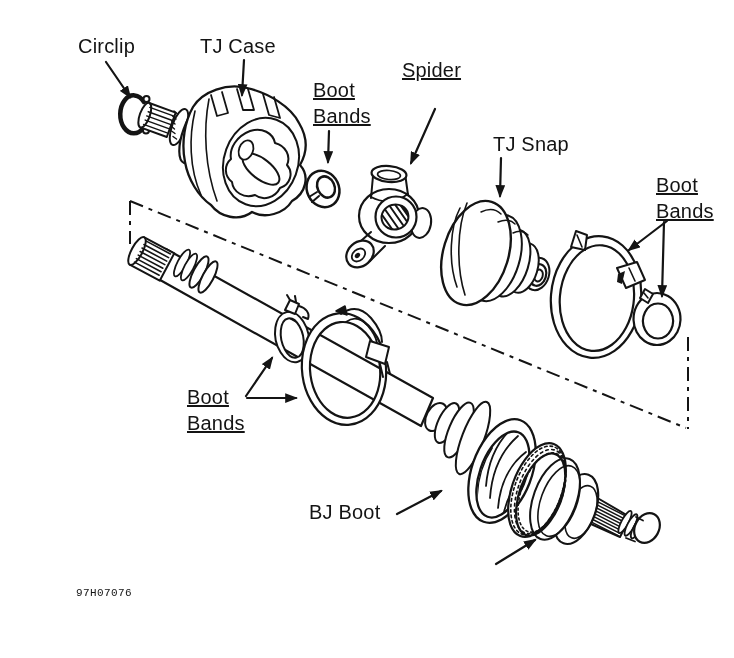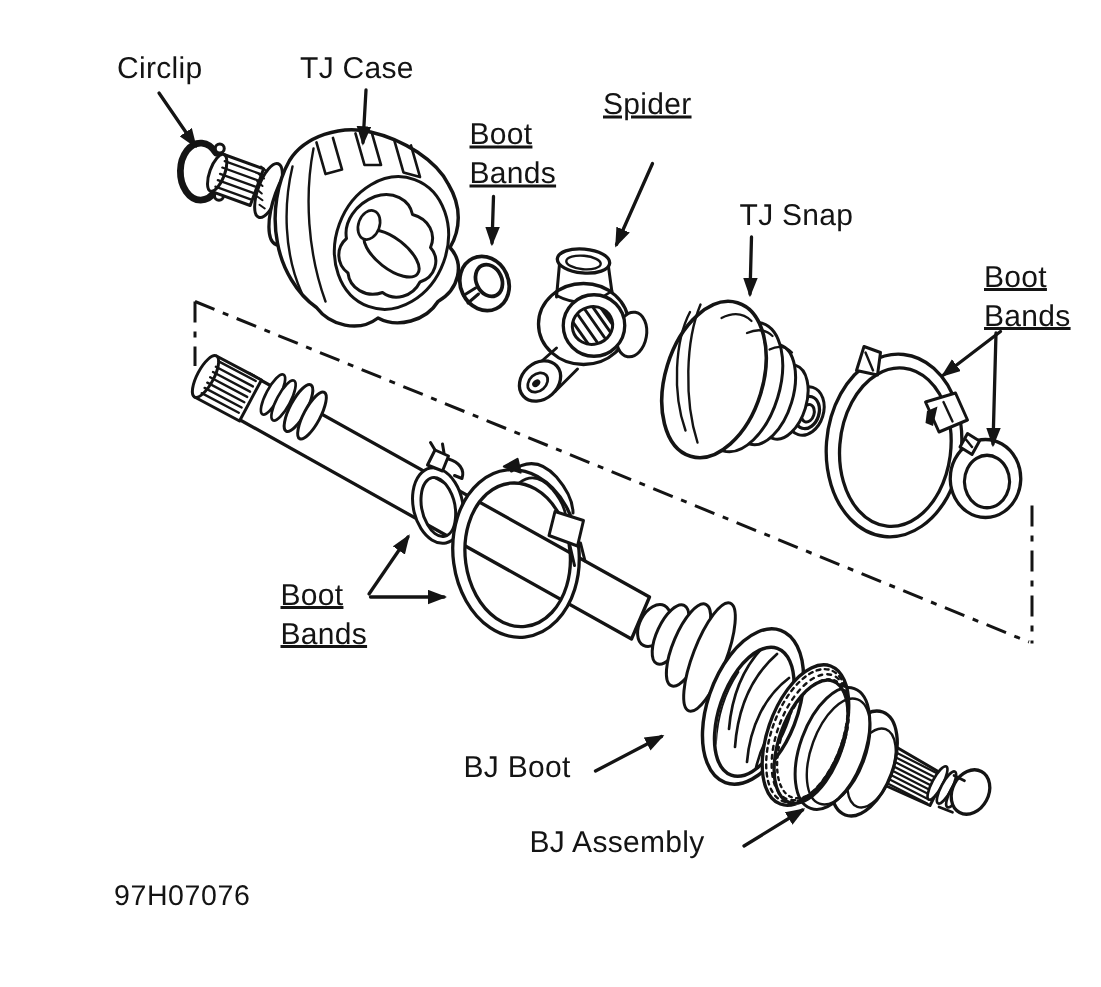--- a/index.html
+++ b/index.html
@@ -4,21 +4,21 @@
 <title>Diagram</title>
 <style>
   html,body { margin:0; padding:0; background:#ffffff; }
   .stage {
     position:relative; width:734px; height:658px; background:#ffffff;
     font-family:"Liberation Sans", sans-serif; color:#141414; overflow:hidden;margin-left:40px;
   }
   svg.art { position:absolute; left:0; top:0; }
   .label { position:absolute; font-size:20px; line-height:26px; letter-spacing:.2px; white-space:nowrap; }
   .label .ln { display:block;text-decoration:underline; }
-  .figcode { position:absolute; font-size:19px; letter-spacing:.4px; }
+  .figcode { position:absolute; font-size:11px; letter-spacing:.4px;font-family:Liberation Mono, monospace; }
 </style>
 </head>
 <body>
 
 <div class="stage">
 
 <svg class="art" width="734" height="658" viewBox="0 0 734 658" stroke-linecap="round" stroke-linejoin="round">
   <defs>
     <marker id="arr" viewBox="0 0 12 9" refX="10" refY="4.5" markerWidth="13" markerHeight="10" markerUnits="userSpaceOnUse" orient="auto">
       <path d="M0 0 L12 4.5 L0 9 Z" fill="#141414"></path>
@@ -284,21 +284,18 @@
 
   <div class="label" style="left:147px; top:384px">
     <span class="ln">Boot</span>
     <span class="ln">Bands</span>
   </div>
 
   <div class="label" style="left:269px; top:499px">
     <span>BJ Boot</span>
   </div>
 
-  <div class="label" style="left:313px; top:549px">
-    <span>BJ Assembly</span>
-  </div>
 
   <div class="figcode" style="left:36px; top:587px">
     <span>97H07076</span>
   </div>
 
 </div>
 
 </body></html>

